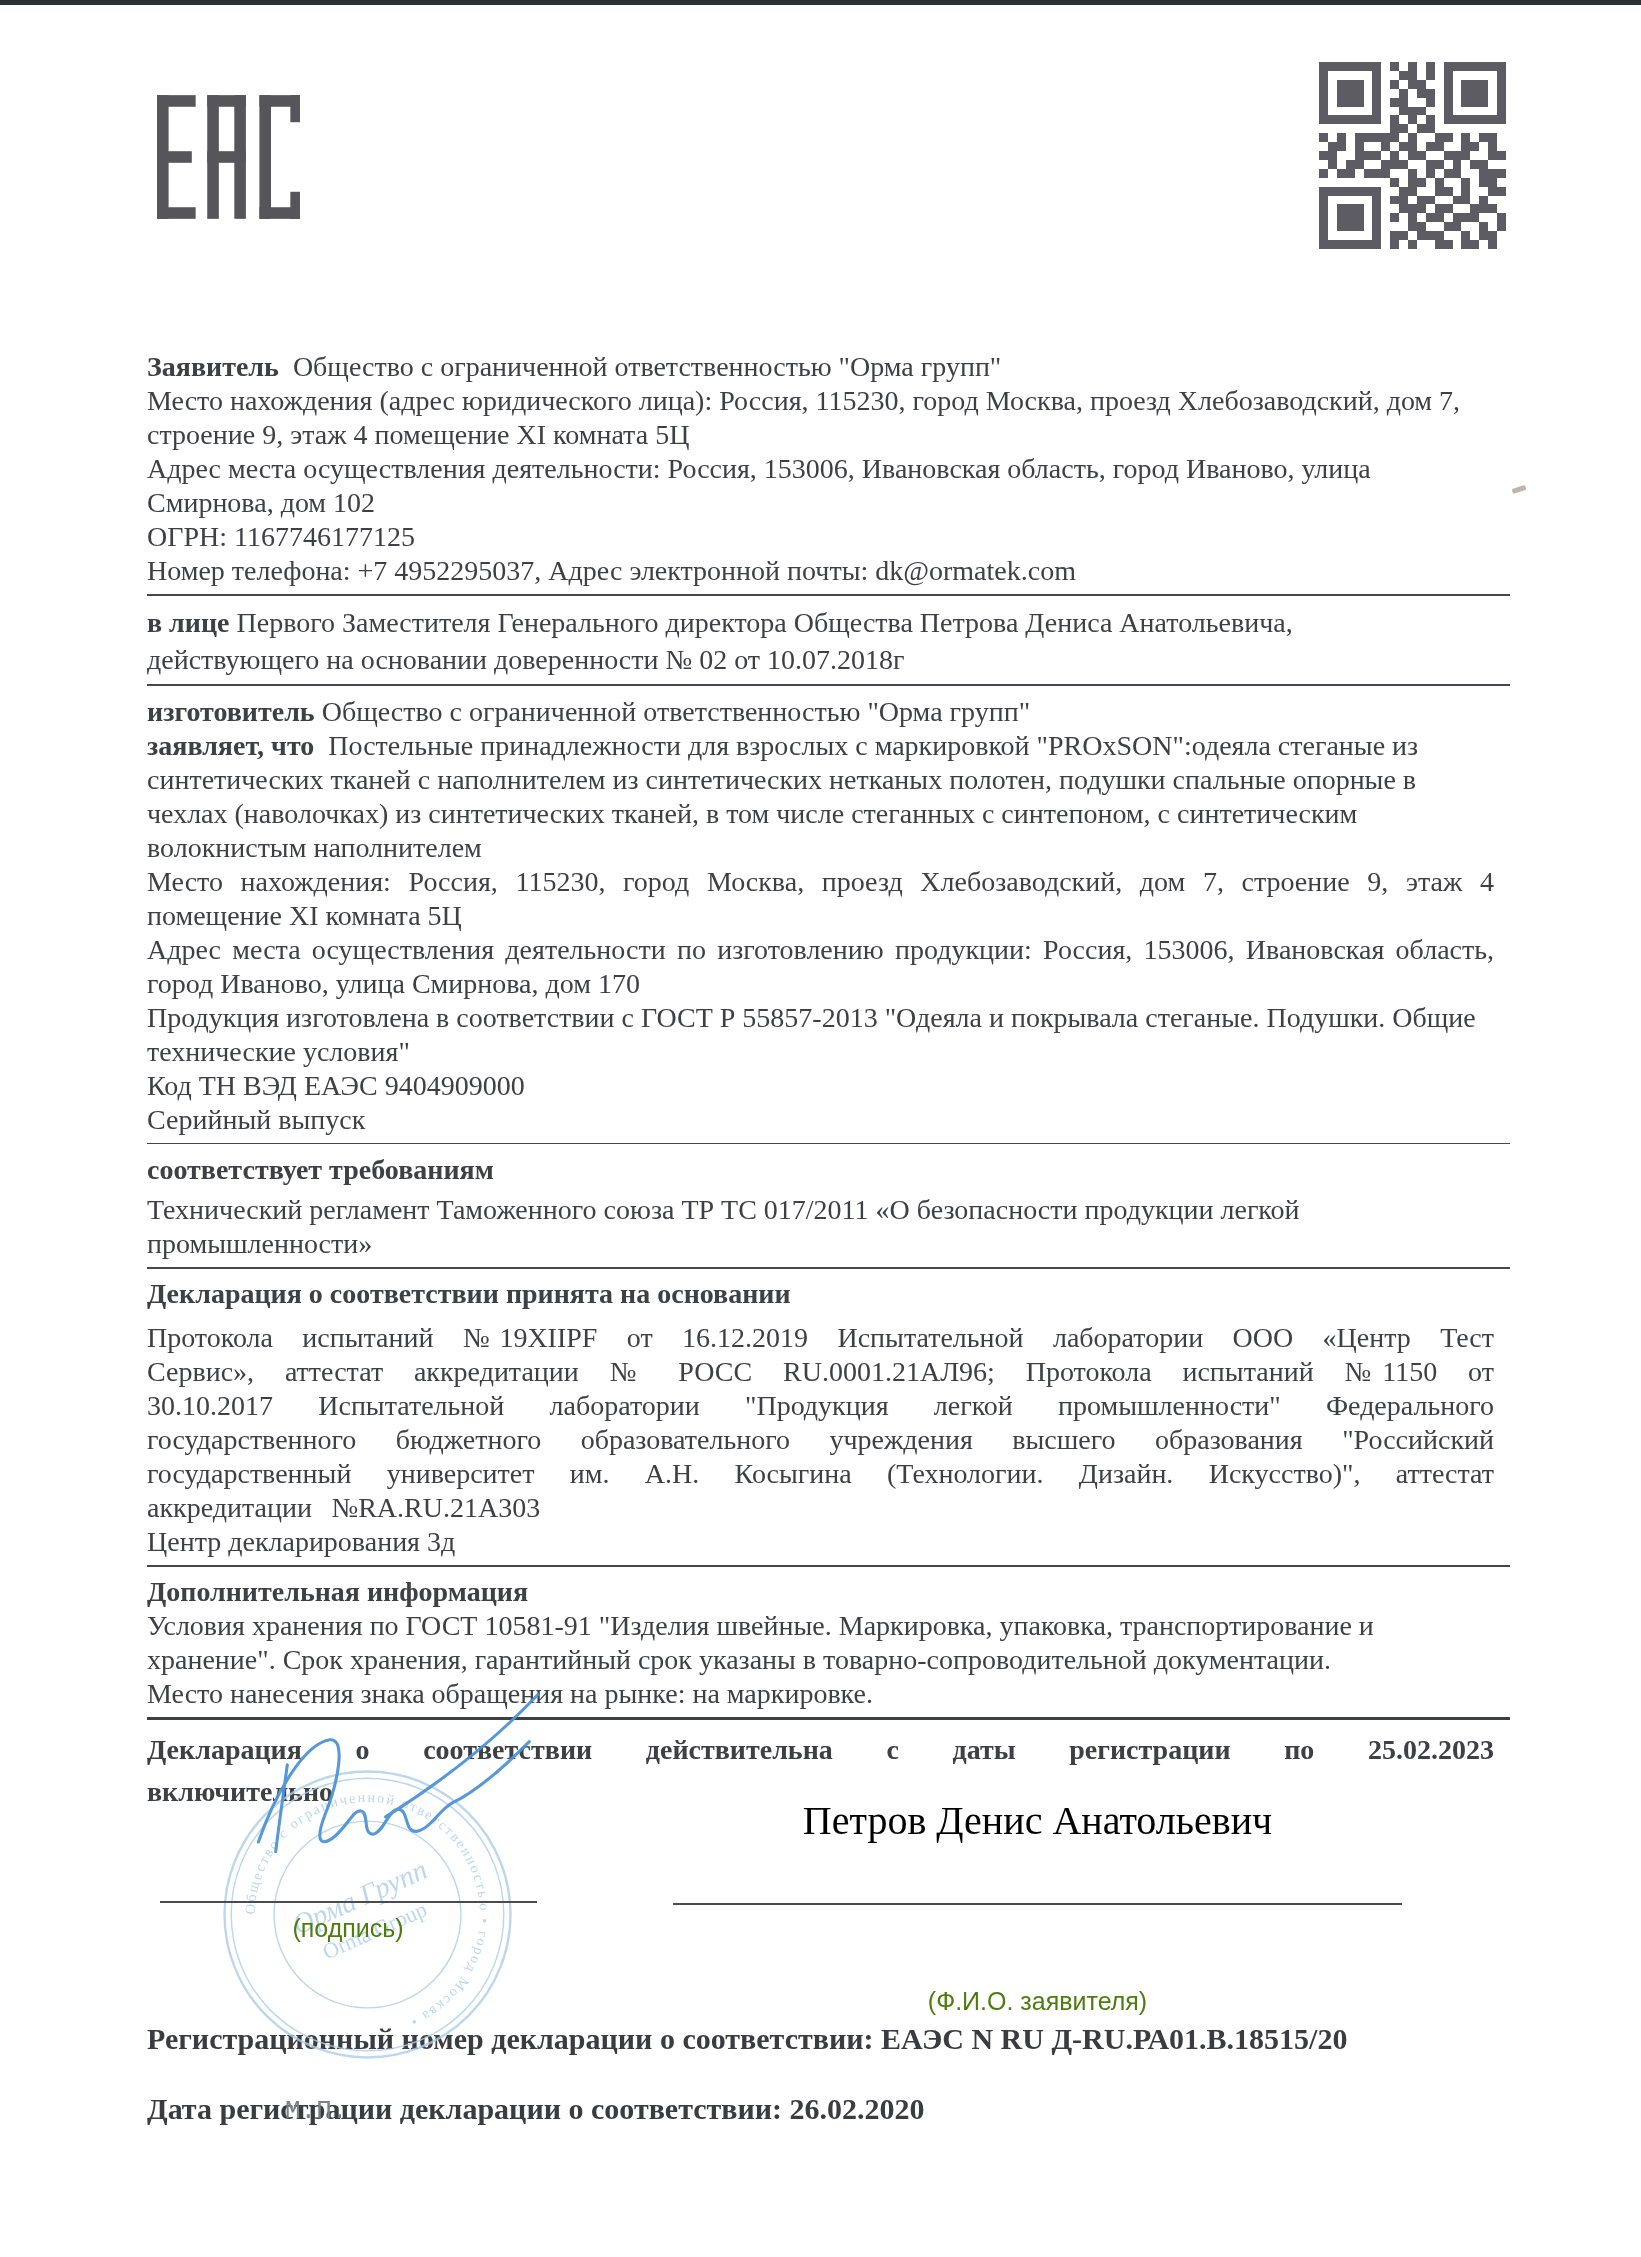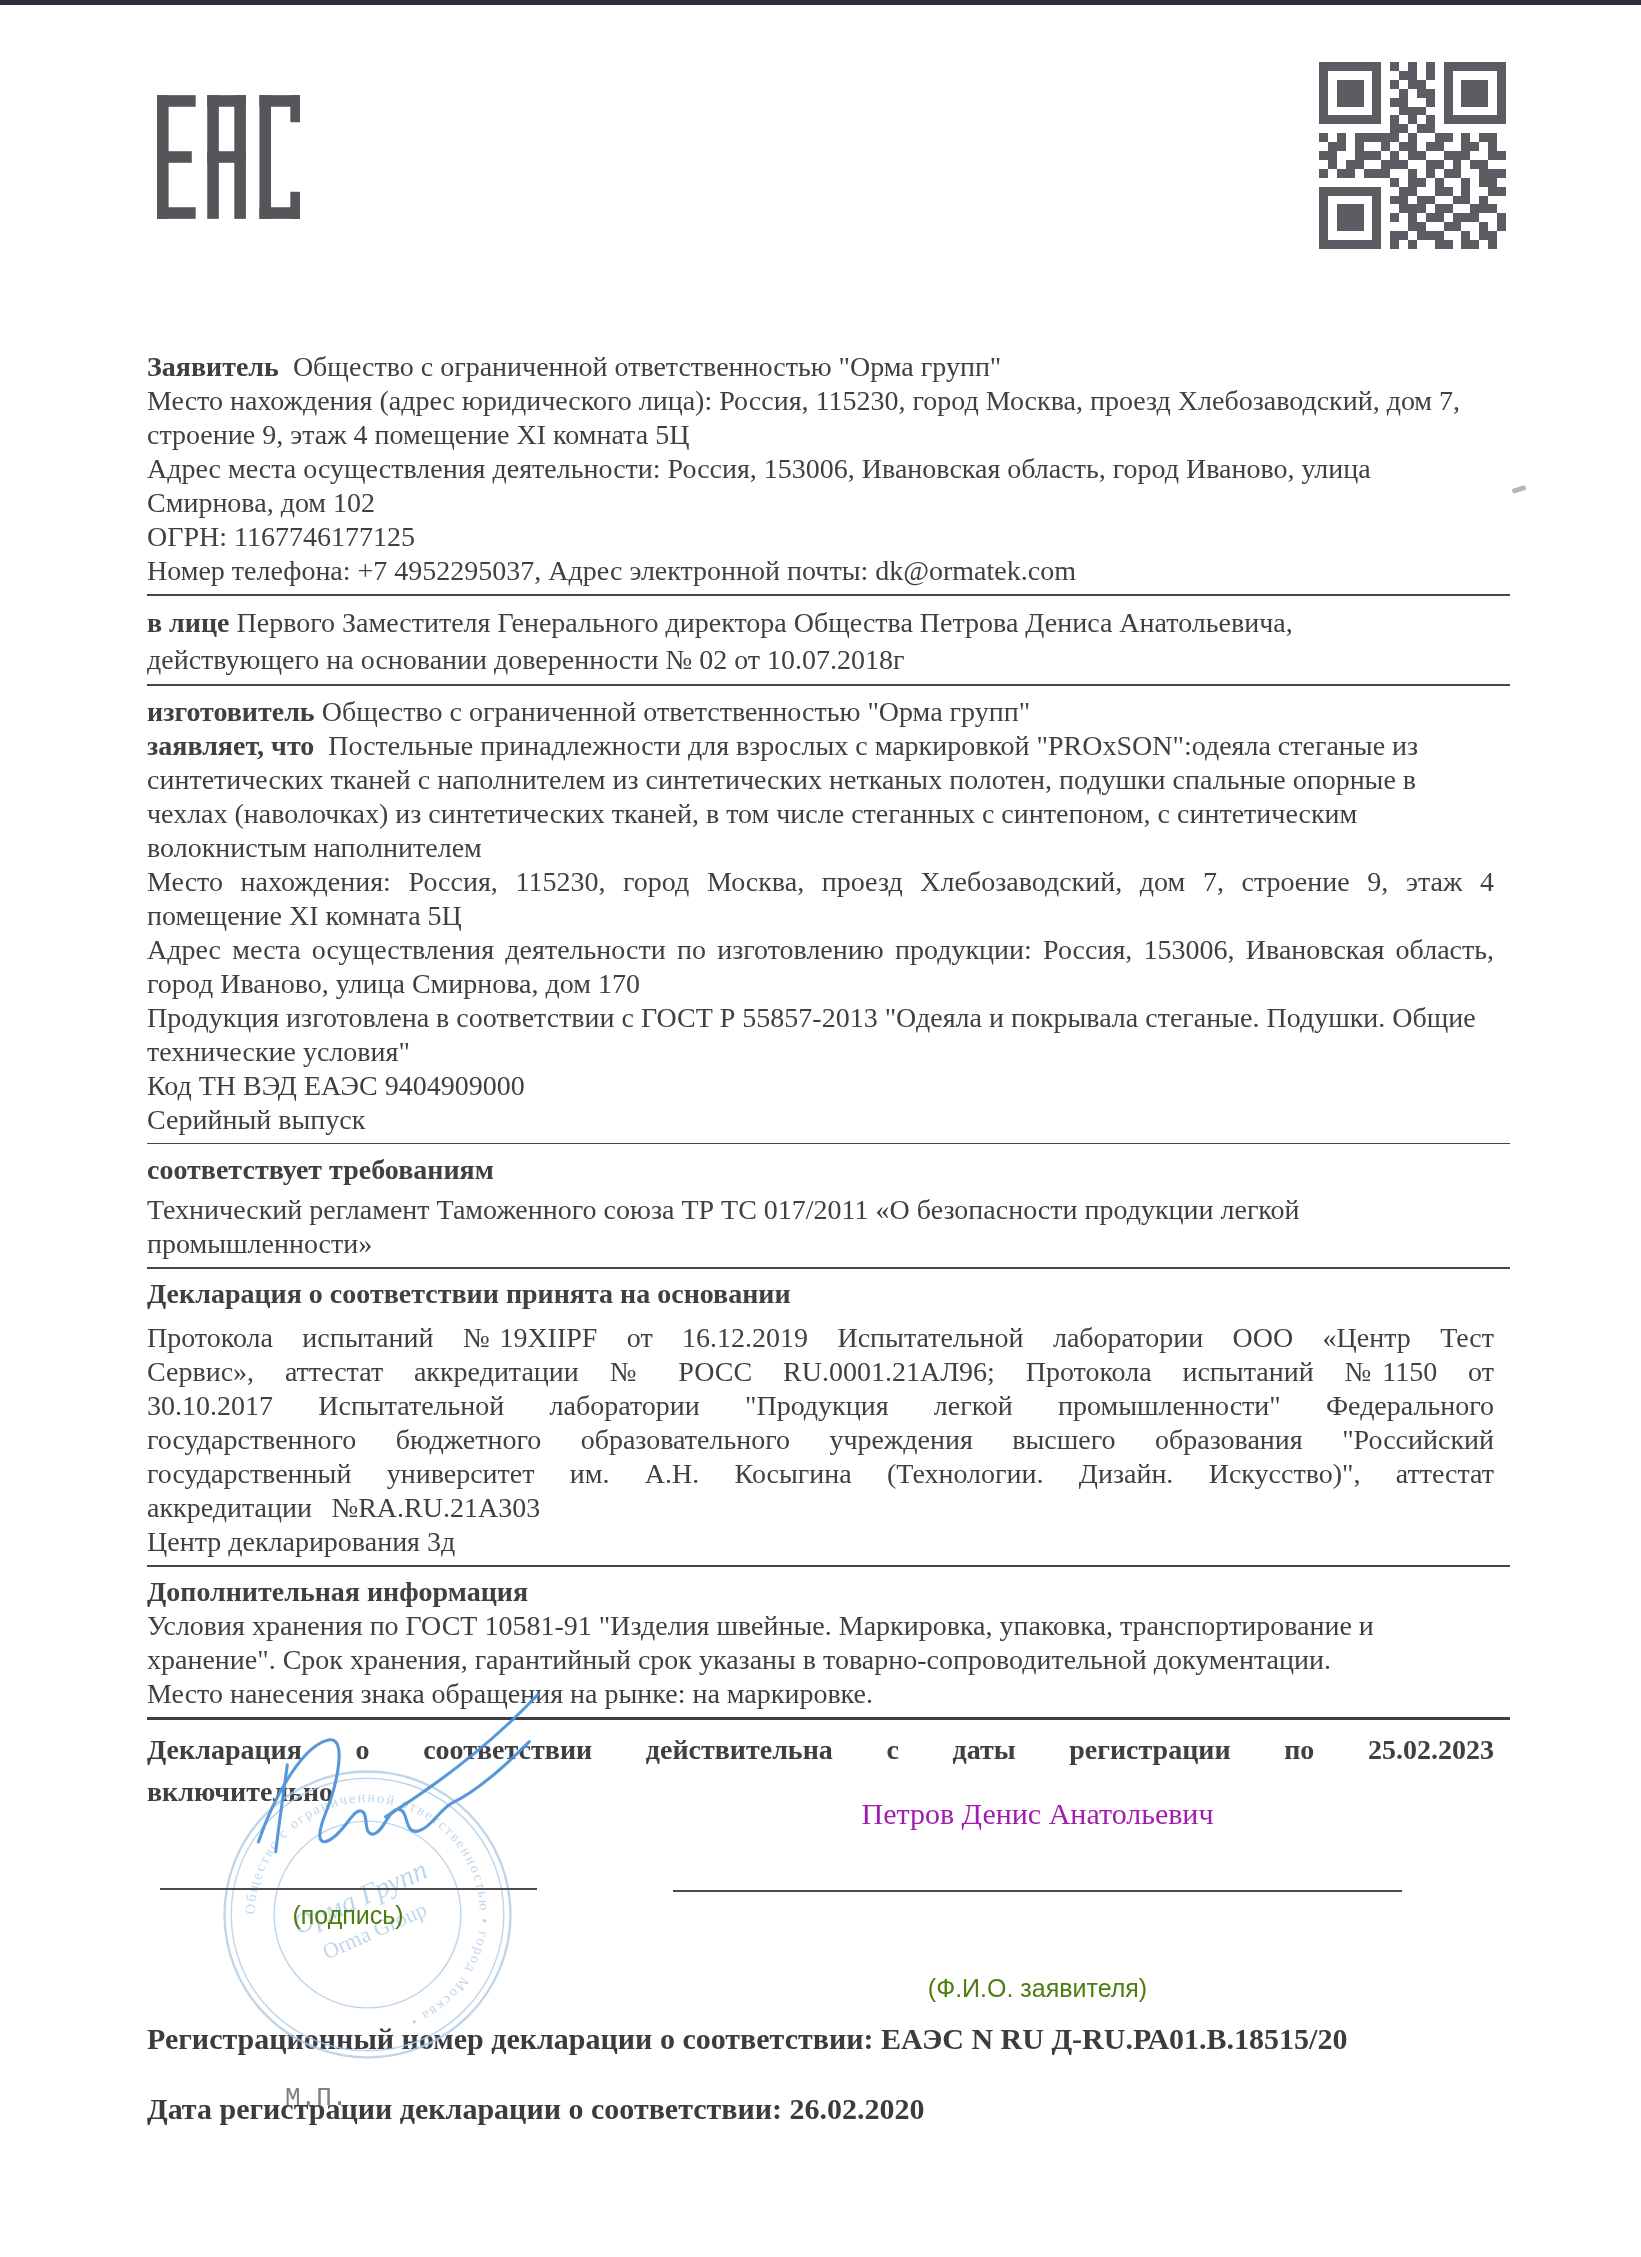--- a/index.html
+++ b/index.html
@@ -34,21 +34,21 @@
   
   .sig-block{position:relative;height:205px;}
   .sig-line{position:absolute;height:1.9px;background:#4a4a50;top:41px;}
   .sig-line.left{left:12.6px;width:377px;}
   .sig-line.right{left:526px;width:729px;}
   .caption{position:absolute;top:50px;font-family:"Liberation Sans","DejaVu Sans",sans-serif;
            font-size:25px;color:#4d7c0f;text-align:center;}
   .caption.left{left:12.6px;width:377px;}
   .caption.right{left:526px;width:729px;margin-top:44px;}
   .signer-name{position:absolute;top:-15.4px;left:526px;width:729px;text-align:center;
-               font-size:30px;color:#a21caf;}
+               font-size:40px;color:#000000;}
   .mp{position:absolute;left:138px;top:130px;font-family:Liberation Mono, monospace;
       font-size:26px;color:#7f8084;}
   .stamp{position:absolute;left:68px;top:-51px;width:305px;height:305px;opacity:.8;z-index:1;
          pointer-events:none;}
   .stamp text{font-family:"Liberation Serif","DejaVu Serif",serif;}
   .signature{position:absolute;left:92px;top:-133px;z-index:3;pointer-events:none;}
   .sig-text{position:relative;z-index:2;}
   
   .reg p{margin:0;font-weight:bold;font-size:30px;line-height:42px;color:#3b3c40;}
   .reg .date{margin-top:28px;}

